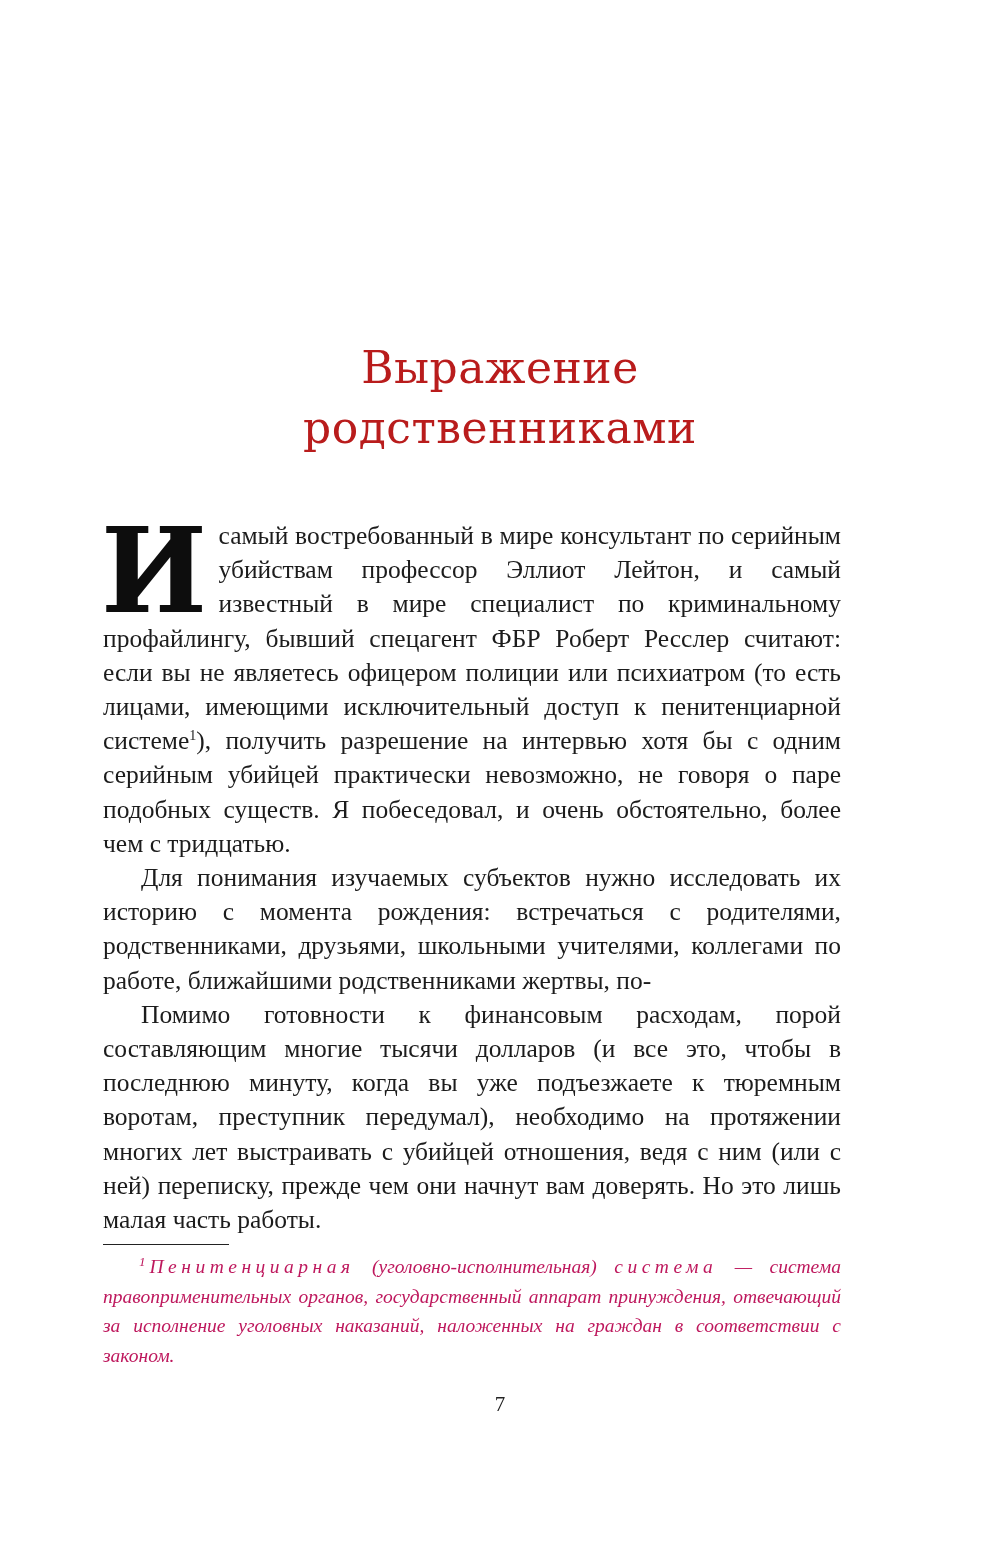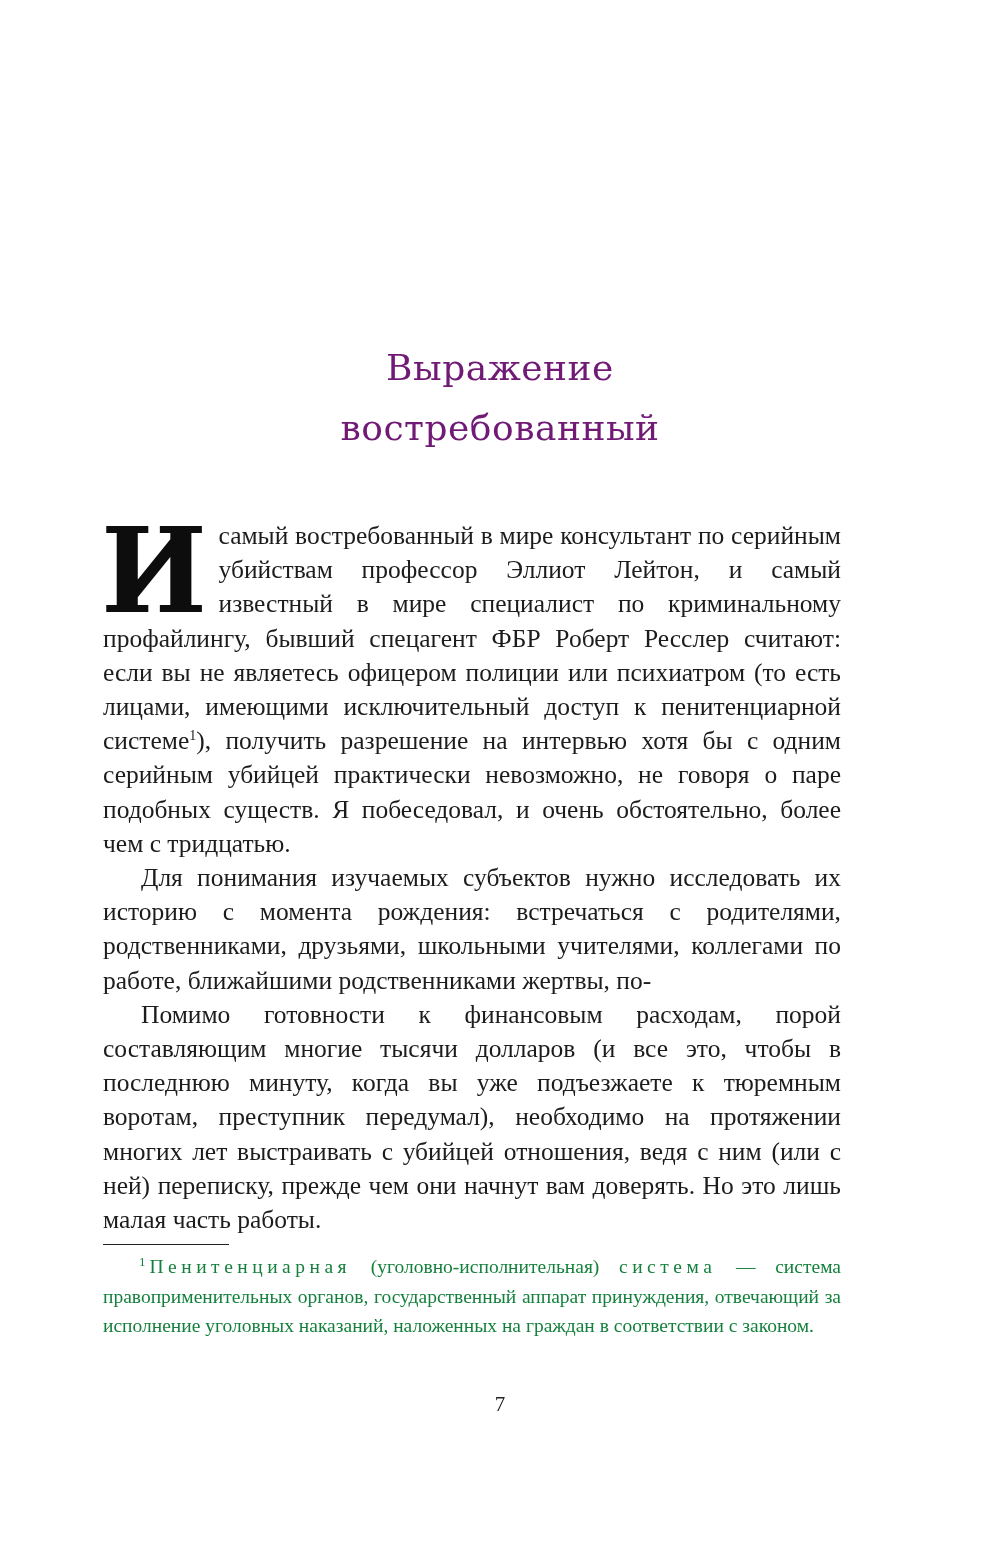--- a/index.html
+++ b/index.html
@@ -19,26 +19,26 @@
       position: absolute;
       left: 0; top: 0;
       width: 1000px; height: 1552px;
     }
     .chapter-title {
       position: absolute;
       left: 0; right: 0;
       top: 338px;
       text-align: center;
       font-family: "DejaVu Serif", "Liberation Serif", serif;
-      font-size: 36px;
+      font-size: 44px;
       line-height: 60px;
       font-weight: normal;
       letter-spacing: 0.5px;
       margin: 0;
-      color: #701a75;
+      color: #b91c1c;
     }
     .chapter-title span { display: block; }
     .text-block {
       position: absolute;
       left: 103px;
       width: 738px;
       top: 519px;
       font-size: 25.5px;
       line-height: 34.2px;
       text-align: justify;
@@ -77,22 +77,23 @@
       border-top: 1.5px solid #222;
     }
     .footnote {
       position: absolute;
       left: 103px;
       width: 738px;
       top: 1252px;
       font-size: 19.5px;
       line-height: 29.5px;
       text-align: justify;
-      color: #15803d;
+      color: #be185d;
       margin: 0;
+      font-style: italic;
     }
     .footnote p {
       margin: 0;
       text-indent: 36px;
     }
     .footnote .fn-num {
       font-size: 13px;
       vertical-align: super;
       line-height: 0;
       margin-right: 4px;
@@ -107,21 +108,21 @@
       color: #222;
     }
   </style>
 </head>
 <body>
 
 <div class="page">
 
   <h1 class="chapter-title">
     <span>Выражение</span>
-    <span>востребованный</span>
+    <span>родственниками</span>
   </h1>
 
   <div class="text-block">
     <p class="para first"><span class="dropcap">И</span><span> самый востребованный в мире консультант по серийным убийствам профессор Эллиот Лейтон, и самый известный в мире специалист по криминальному профайлингу, бывший спецагент ФБР Роберт Ресслер считают: если вы не являетесь офицером полиции или психиатром (то есть лицами, имеющими исключительный доступ к пенитенциарной системе</span><sup class="fn-ref">1</sup><span>), получить разрешение на интервью хотя бы с одним серийным убийцей практически невозможно, не говоря о паре подобных существ. Я побеседовал, и очень обстоятельно, более чем с тридцатью.</span></p>
     <p class="para">Для понимания изучаемых субъектов нужно исследовать их историю с момента рождения: встречаться с родителями, родственниками, друзьями, школьными учителями, коллегами по работе, ближайшими родственниками жертвы, по-</p>
     <p class="para">Помимо готовности к финансовым расходам, порой составляющим многие тысячи долларов (и все это, чтобы в последнюю минуту, когда вы уже подъезжаете к тюремным воротам, преступник передумал), необходимо на протяжении многих лет выстраивать с убийцей отношения, ведя с ним (или с ней) переписку, прежде чем они начнут вам доверять. Но это лишь малая часть работы.</p>
   </div>
 
   <div class="footnote-rule"></div>
 

